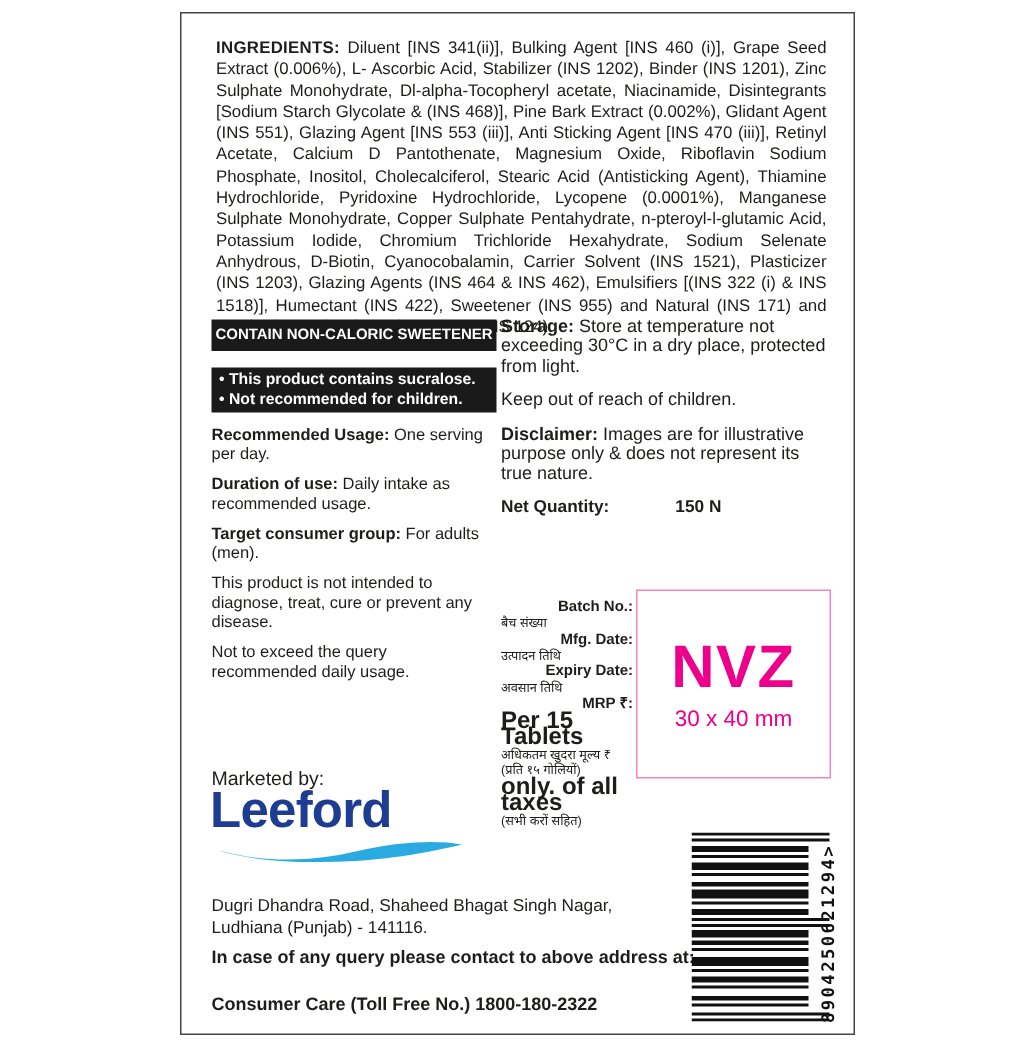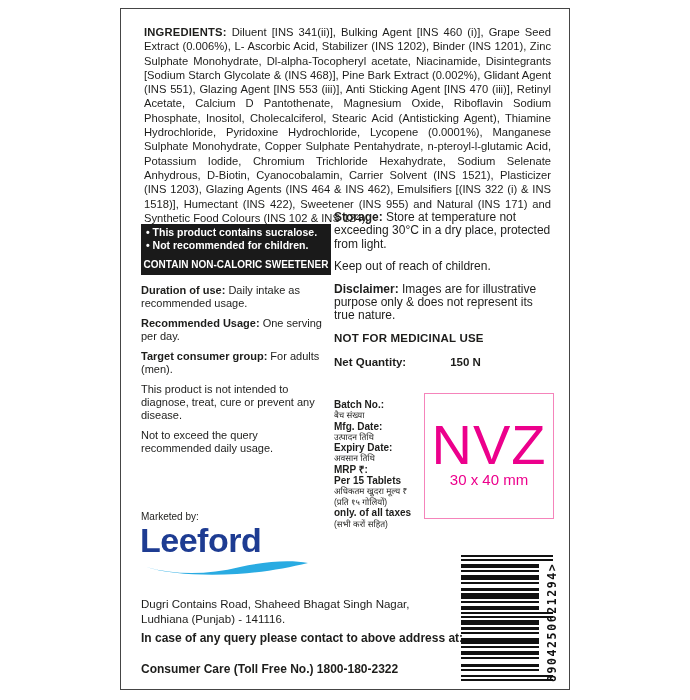--- a/index.html
+++ b/index.html
@@ -19,77 +19,76 @@
   .ingredients b{letter-spacing:.2px;}
   
   .left-col{position:absolute;left:20px;top:204px;width:190px;}
   .black-box{background:var(--box-black);color:#fff;font-weight:bold;}
   .box1{width:190px;height:21px;font-size:10px;line-height:21px;text-align:center;letter-spacing:0;}
   .box2{width:190px;margin-top:11px;font-size:10.5px;line-height:13px;padding:2px 4px 2px 5px;}
   .left-col .para{margin-top:7px;font-size:11px;line-height:13px;width:186px;}
   .left-col .para:first-of-type{margin-top:9px;}
   .para b{}
   
-  .marketed{position:absolute;left:20px;top:502px;font-size:10px;}
+  .marketed{position:absolute;left:20px;top:502px;font-size:13px;}
   .logo-text{position:absolute;left:19px;top:512px;font-size:34px;font-weight:bold;color:var(--brand-blue);letter-spacing:-0.5px;}
   .swoosh{position:absolute;left:24px;top:549px;}
   .company-name{position:absolute;left:20px;top:564px;font-size:17.5px;font-weight:bold;letter-spacing:.2px;}
   .addr1{position:absolute;left:20px;top:589px;font-size:11.5px;}
   .addr2{position:absolute;left:20px;top:604px;font-size:11.5px;}
   .query{position:absolute;left:20px;top:622px;font-size:12px;font-weight:bold;}
   .email{position:absolute;left:20px;top:638px;font-size:11.5px;}
   .care{position:absolute;left:20px;top:653px;font-size:12px;font-weight:bold;}
   
   .right-col{position:absolute;left:213px;top:202px;width:219px;}
   .right-col .para{margin-bottom:9px;font-size:12px;line-height:13.4px;}
   .nfmu{font-size:11.5px;font-weight:bold;letter-spacing:.2px;margin-bottom:12px;margin-top:3px;}
   .netqty{font-size:11.5px;font-weight:bold;}
   .netqty .val{margin-left:44px;}
   
   .batch{position:absolute;left:213px;top:390px;width:100px;}
-  .batch .row{display:flex;justify-content:flex-start;width:88px;font-size:10px;font-weight:bold;line-height:11px;}
+  .batch .row{display:flex;justify-content:flex-end;width:88px;font-size:10px;font-weight:bold;line-height:11px;}
   .batch .hi{font-size:8.5px;line-height:10.5px;font-weight:normal;}
-  .batch .plain{font-size:10px;font-weight:bold;line-height:11.5px;}
+  .batch .plain{font-size:16px;font-weight:bold;line-height:11.5px;}
   
   .print-box{position:absolute;left:303px;top:384px;width:130px;height:126px;border:1.5px solid var(--pink-border);display:flex;flex-direction:column;align-items:center;justify-content:center;background:#fff;}
-  .print-code{color:var(--magenta);font-size:56px;font-weight:400;letter-spacing:1px;line-height:40px;}
+  .print-code{color:var(--magenta);font-size:40px;font-weight:700;letter-spacing:1px;line-height:40px;}
   .print-size{color:var(--magenta);font-size:15px;margin-top:6px;}
   
   .barcode-bars{position:absolute;left:340px;top:546px;width:94px;height:126px;display:flex;flex-direction:column;overflow:hidden;}
   .bc-bar{width:78px;background:#111;}
   .bc-gap{width:78px;background:transparent;}
   .bc-long{width:92px;}
   .barcode-num{position:absolute;left:424px;top:673px;width:128px;height:14px;transform:rotate(-90deg);transform-origin:top left;font-family:"DejaVu Sans Mono",monospace;font-size:11.5px;font-weight:bold;letter-spacing:1.6px;white-space:nowrap;color:#111;}
 </style>
 </head>
 <body>
 
 <div class="page">
   <div class="card">
 
     <p class="ingredients"><b>INGREDIENTS:</b><span> Diluent [INS 341(ii)], Bulking Agent [INS 460 (i)], Grape Seed Extract (0.006%), L- Ascorbic Acid, Stabilizer (INS 1202), Binder (INS 1201), Zinc Sulphate Monohydrate, Dl-alpha-Tocopheryl acetate, Niacinamide, Disintegrants [Sodium Starch Glycolate &amp; (INS 468)], Pine Bark Extract (0.002%), Glidant Agent (INS 551), Glazing Agent [INS 553 (iii)], Anti Sticking Agent [INS 470 (iii)], Retinyl Acetate, Calcium D Pantothenate, Magnesium Oxide, Riboflavin Sodium Phosphate, Inositol, Cholecalciferol, Stearic Acid (Antisticking Agent), Thiamine Hydrochloride, Pyridoxine Hydrochloride, Lycopene (0.0001%), Manganese Sulphate Monohydrate, Copper Sulphate Pentahydrate, n-pteroyl-l-glutamic Acid, Potassium Iodide, Chromium Trichloride Hexahydrate, Sodium Selenate Anhydrous, D-Biotin, Cyanocobalamin, Carrier Solvent (INS 1521), Plasticizer (INS 1203), Glazing Agents (INS 464 &amp; INS 462), Emulsifiers [(INS 322 (i) &amp; INS 1518)], Humectant (INS 422), Sweetener (INS 955) and Natural (INS 171) and Synthetic Food Colours (INS 102 &amp; INS 124).</span></p>
 
     <div class="left-col">
+      <div class="black-box box1">CONTAIN NON-CALORIC SWEETENER</div>
       <div class="black-box box2">
         <div>• This product contains sucralose.</div>
         <div>• Not recommended for children.</div>
       </div>
-      <div class="black-box box1">CONTAIN NON-CALORIC SWEETENER</div>
+      <p class="para"><b>Recommended Usage:</b><span> One serving per day.</span></p>
       <p class="para"><b>Duration of use:</b><span> Daily intake as recommended usage.</span></p>
-      <p class="para"><b>Recommended Usage:</b><span> One serving per day.</span></p>
       <p class="para"><b>Target consumer group:</b><span> For adults (men).</span></p>
       <p class="para"><span>This product is not intended to diagnose, treat, cure or prevent any disease.</span></p>
       <p class="para"><span>Not to exceed the query recommended daily usage.</span></p>
     </div>
 
     <div class="right-col">
       <p class="para"><b>Storage:</b><span> Store at temperature not exceeding 30°C in a dry place, protected from light.</span></p>
       <p class="para"><span>Keep out of reach of children.</span></p>
       <p class="para"><b>Disclaimer:</b><span> Images are for illustrative purpose only &amp; does not represent its true nature.</span></p>
-      <div class="nfmu">NOT FOR MEDICINAL USE</div>
       <div class="netqty"><span>Net Quantity:</span><span class="val">150 N</span></div>
     </div>
 
     <div class="batch">
       <div class="row">
           <span>Batch No.</span>
           <span>:</span>
         </div>
       <div class="hi">बैच संख्या</div>
       <div class="row">
@@ -116,21 +115,21 @@
     <div class="print-box">
       <div class="print-code">NVZ</div>
       <div class="print-size">30 x 40 mm</div>
     </div>
 
     <div class="marketed">Marketed by:</div>
     <div class="logo-text">Leeford</div>
     <svg class="swoosh" width="165" height="18" viewBox="0 0 165 18">
       <path d="M1 9 C 30 17, 62 17, 95 9 C 122 3, 146 2, 163 5 C 142 10, 121 14, 92 16 C 58 18, 22 16, 1 9 Z" fill="#29abe2"></path>
     </svg>
-    <div class="addr1">Dugri Contains Road, Shaheed Bhagat Singh Nagar,</div>
+    <div class="addr1">Dugri Dhandra Road, Shaheed Bhagat Singh Nagar,</div>
     <div class="addr2">Ludhiana (Punjab) - 141116.</div>
     <div class="query">In case of any query please contact to above address at:</div>
     <div class="care">Consumer Care (Toll Free No.) 1800-180-2322</div>
 
     <div class="barcode-bars">
         <div class="bc-bar bc-long" style="height: 2px;"></div>
         <div class="bc-gap" style="height: 2px;"></div>
         <div class="bc-bar bc-long" style="height: 2px;"></div>
         <div class="bc-gap" style="height: 3px;"></div>
         <div class="bc-bar" style="height: 4px;"></div>

